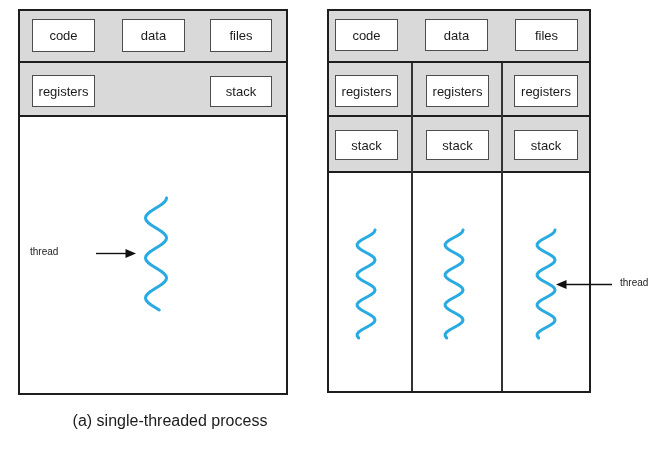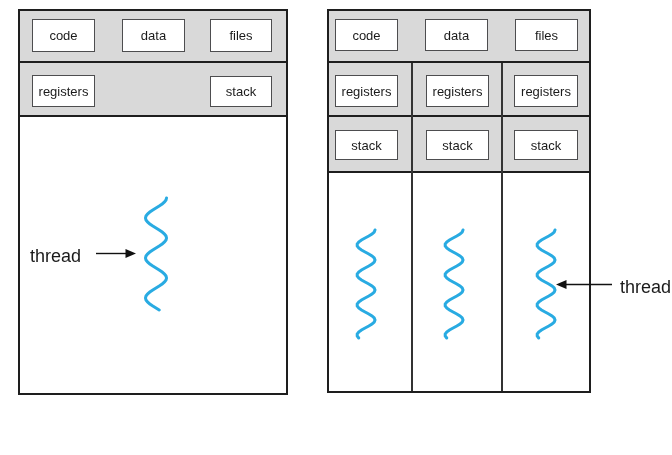--- a/index.html
+++ b/index.html
@@ -37,21 +37,21 @@
     border: 1.5px solid #4d4d4f;
     display: flex;
     align-items: center;
     justify-content: center;
     font-size: 13px;
     z-index: 4;
     white-space: nowrap;
   }
   .thread-label {
     position: absolute;
-    font-size: 18px;
+    font-size: 10px;
     z-index: 5;
     white-space: nowrap;
   }
   .caption {
     position: absolute;
     font-size: 16px;
     text-align: center;
     z-index: 5;
     white-space: nowrap;
   }
@@ -82,20 +82,21 @@
   <div class="band" style="left:20px; top:63px; width:266px; height:54px;"></div>
 
   <div class="mini-box" style="left:32px; top:19px; width:63px; height:33px;">code</div>
   <div class="mini-box" style="left:122px; top:19px; width:63px; height:33px;">data</div>
   <div class="mini-box" style="left:210px; top:19px; width:62px; height:33px;">files</div>
   <div class="mini-box" style="left:32px; top:75px; width:63px; height:32px;">registers</div>
   <div class="mini-box" style="left:210px; top:76px; width:62px; height:31px;">stack</div>
 
   <div class="thread-label" style="left:30px; top:246px;">thread</div>
 
+  <div class="caption" style="left:40px; top:412px; width:260px;">(a) single-threaded process</div>
 
   <div class="outer" style="left:327px; top:9px; width:264px; height:384px;"></div>
 
   <div class="band" style="left:329px; top:11px; width:260px; height:52px;"></div>
   <div class="band" style="left:329px; top:63px; width:260px; height:54px;"></div>
   <div class="band" style="left:329px; top:117px; width:260px; height:56px;"></div>
 
   <div class="col-divider" style="left:411px; top:63px; height:328px;"></div>
   <div class="col-divider" style="left:501px; top:63px; height:328px;"></div>
 

